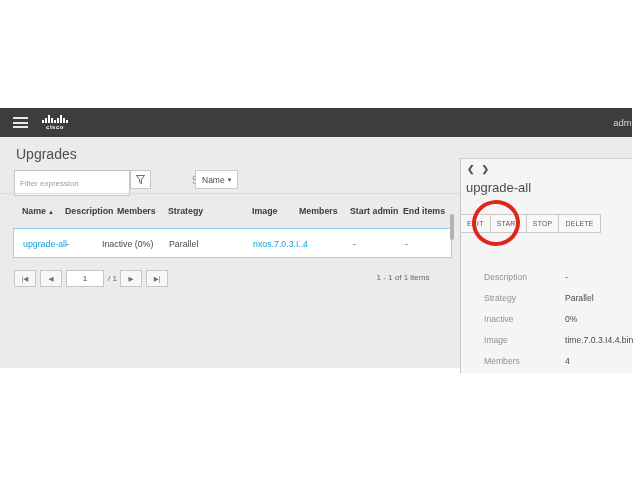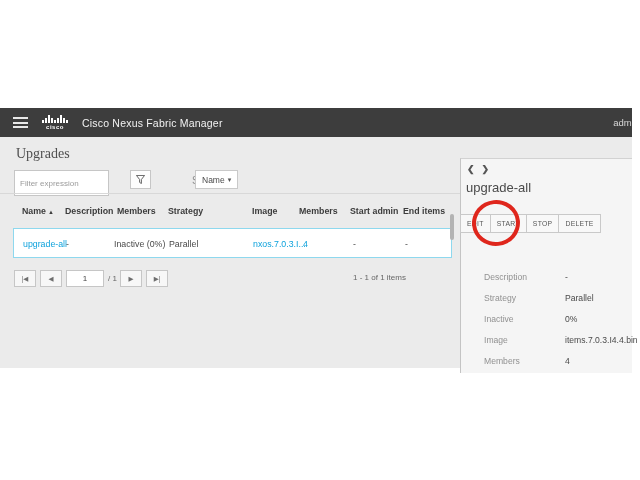--- a/index.html
+++ b/index.html
@@ -13,24 +13,24 @@
   .hamburger span { display:block; height:2px; background:#e8e8e8; }
   .cisco-logo { margin-left:14px; display:flex; flex-direction:column; align-items:center; }
   .cisco-bars { display:flex; align-items:flex-end; gap:1px; height:8px; }
   .cisco-bars i { display:block; width:2px; background:#fff; }
   .cisco-word { color:#fff; font-size:6px; font-weight:bold; letter-spacing:0.5px; margin-top:1px; }
   .app-title { color:#f2f2f2; font-size:10.5px; margin-left:14px; letter-spacing:0.2px; }
   .topbar-user { position:absolute; right:-7px; top:9px; color:#d8d8d8; font-size:9.5px; }
 
   
   .content { position:absolute; left:0; top:137px; width:632px; height:231px; background:#ebebeb; }
-  .page-title { position:absolute; left:16px; top:146px; font-size:14px; color:#4f4f4f;font-family:Liberation Serif, serif; }
+  .page-title { position:absolute; left:16px; top:146px; font-size:14px; color:#4f4f4f; }
 
   
-  .filter-input { position:absolute; left:14px; top:170px; width:95px; height:19px; border:1px solid #c6c6c6;
+  .filter-input { position:absolute; left:14px; top:170px; width:116px; height:19px; border:1px solid #c6c6c6;
                   background:#fff; font-size:8px; color:#555; padding:12px 5px; font-family:"Liberation Sans", sans-serif; }
   .filter-input::placeholder { color:#9b9b9b; }
   .filter-btn { position:absolute; left:130px; top:170px; width:21px; height:19px; border:1px solid #c6c6c6;
                 background:#fdfdfd; display:flex; align-items:center; justify-content:center; cursor:pointer; }
   .sortby { position:absolute; left:163px; top:175px; font-size:10px; color:#8b8b8b;margin-left:29px; }
   .sort-btn { position:absolute; left:195px; top:170px; height:19px; min-width:42px; border:1px solid #c9c9c9;
               background:#fff; font-size:8.5px; color:#4a4a4a; display:flex; align-items:center; justify-content:center;
               gap:3px; padding:0 6px; cursor:pointer; }
   .sort-caret { font-size:7px; color:#555; }
   .toolbar-divider { position:absolute; left:0; top:193px; width:460px; height:1px; background:#d8d8d8; }
@@ -45,21 +45,21 @@
 
   
   .scroll-thumb { position:absolute; left:450px; top:214px; width:4px; height:26px; background:#b3b3b3; border-radius:2px; }
 
   
   .pg-btn { position:absolute; top:270px; width:22px; height:17px; border:1px solid #c6c6c6; background:#f7f7f7;
             color:#6e6e6e; font-size:6.5px; display:flex; align-items:center; justify-content:center; cursor:pointer; }
   .pg-input { position:absolute; left:66px; top:270px; width:38px; height:17px; border:1px solid #c6c6c6;
               background:#fff; font-size:8px; color:#444; text-align:center; font-family:"Liberation Sans", sans-serif; }
   .pg-of { position:absolute; left:108px; top:274px; font-size:8px; color:#666; }
-  .pg-items { position:absolute; left:353px; top:273px; width:100px; text-align:left; font-size:8px; color:#666; }
+  .pg-items { position:absolute; left:353px; top:273px; width:100px; text-align:center; font-size:8px; color:#666; }
 
   
   .panel { position:absolute; left:460px; top:158px; width:172px; height:215px; background:#f5f5f5;
            border-left:1px solid #c4c4c4; border-top:1px solid #d2d2d2; }
   .panel-nav { position:absolute; left:467px; top:164px; display:flex; gap:7px; }
   .panel-nav span { font-size:9px; font-weight:bold; color:#555; cursor:pointer; }
   .panel-title { position:absolute; left:466px; top:180px; font-size:13px; color:#4a4a4a; }
   .actions { position:absolute; left:460px; top:214px; display:flex; }
   .action-btn { border:1px solid #c9c9c9; border-left-width:0; background:#f8f8f8; color:#555;
                 font-size:6.8px; letter-spacing:0.3px; padding:5px 6px; cursor:pointer; font-family:"Liberation Sans", sans-serif; }
@@ -87,21 +87,20 @@
           <i style="height:8px"></i>
           <i style="height:5px"></i>
           <i style="height:3px"></i>
           <i style="height:5px"></i>
           <i style="height:8px"></i>
           <i style="height:5px"></i>
           <i style="height:3px"></i>
       </div>
       <div class="cisco-word">cisco</div>
     </div>
-    <div class="app-title">Cisco Nexus Fabric Manager</div>
     <div class="topbar-user">admin</div>
   </div>
 
   <div class="content"></div>
   <div class="page-title">Upgrades</div>
 
   <input class="filter-input" type="text" placeholder="Filter expression" style="">
   <div class="filter-btn">
     <svg width="9" height="9" viewBox="0 0 10 10">
       <path d="M0.5 0.5 H9.5 L6 5 V9.5 L4 8.2 V5 Z" fill="none" stroke="#555" stroke-width="1"></path>
@@ -121,21 +120,21 @@
   <div class="thead-cell" style="left:117px">Members</div>
   <div class="thead-cell" style="left:168px">Strategy</div>
   <div class="thead-cell" style="left:252px">Image</div>
   <div class="thead-cell" style="left:299px">Members</div>
   <div class="thead-cell" style="left:350px">Start admin</div>
   <div class="thead-cell" style="left:403px">End items</div>
 
   <div class="row">
     <div class="cell link" style="left:9px">upgrade-all</div>
     <div class="cell" style="left:52px">-</div>
-    <div class="cell" style="left:100px">Inactive (0%)</div>
+    <div class="cell" style="left:88px">Inactive (0%)</div>
     <div class="cell" style="left:155px">Parallel</div>
     <div class="cell link" style="left:239px">nxos.7.0.3.I...</div>
     <div class="cell link" style="left:289px">4</div>
     <div class="cell" style="left:339px">-</div>
     <div class="cell" style="left:391px">-</div>
   </div>
 
   <div class="scroll-thumb"></div>
 
   <div class="pg-btn" style="left:14px">|◀</div>
@@ -164,18 +163,18 @@
   <div class="field-label" style="top:272px">Description</div>
   <div class="field-value" style="top:272px">-</div>
 
   <div class="field-label" style="top:293px">Strategy</div>
   <div class="field-value" style="top:293px">Parallel</div>
 
   <div class="field-label" style="top:314px">Inactive</div>
   <div class="field-value" style="top:314px">0%</div>
 
   <div class="field-label" style="top:335px">Image</div>
-  <div class="field-value link" style="top:335px">items.7.0.3.I4.4.bin</div>
+  <div class="field-value link" style="top:335px">time.7.0.3.I4.4.bin</div>
 
   <div class="field-label" style="top:356px">Members</div>
   <div class="field-value" style="top:356px">4</div>
 
 </div>
 
 </body></html>

